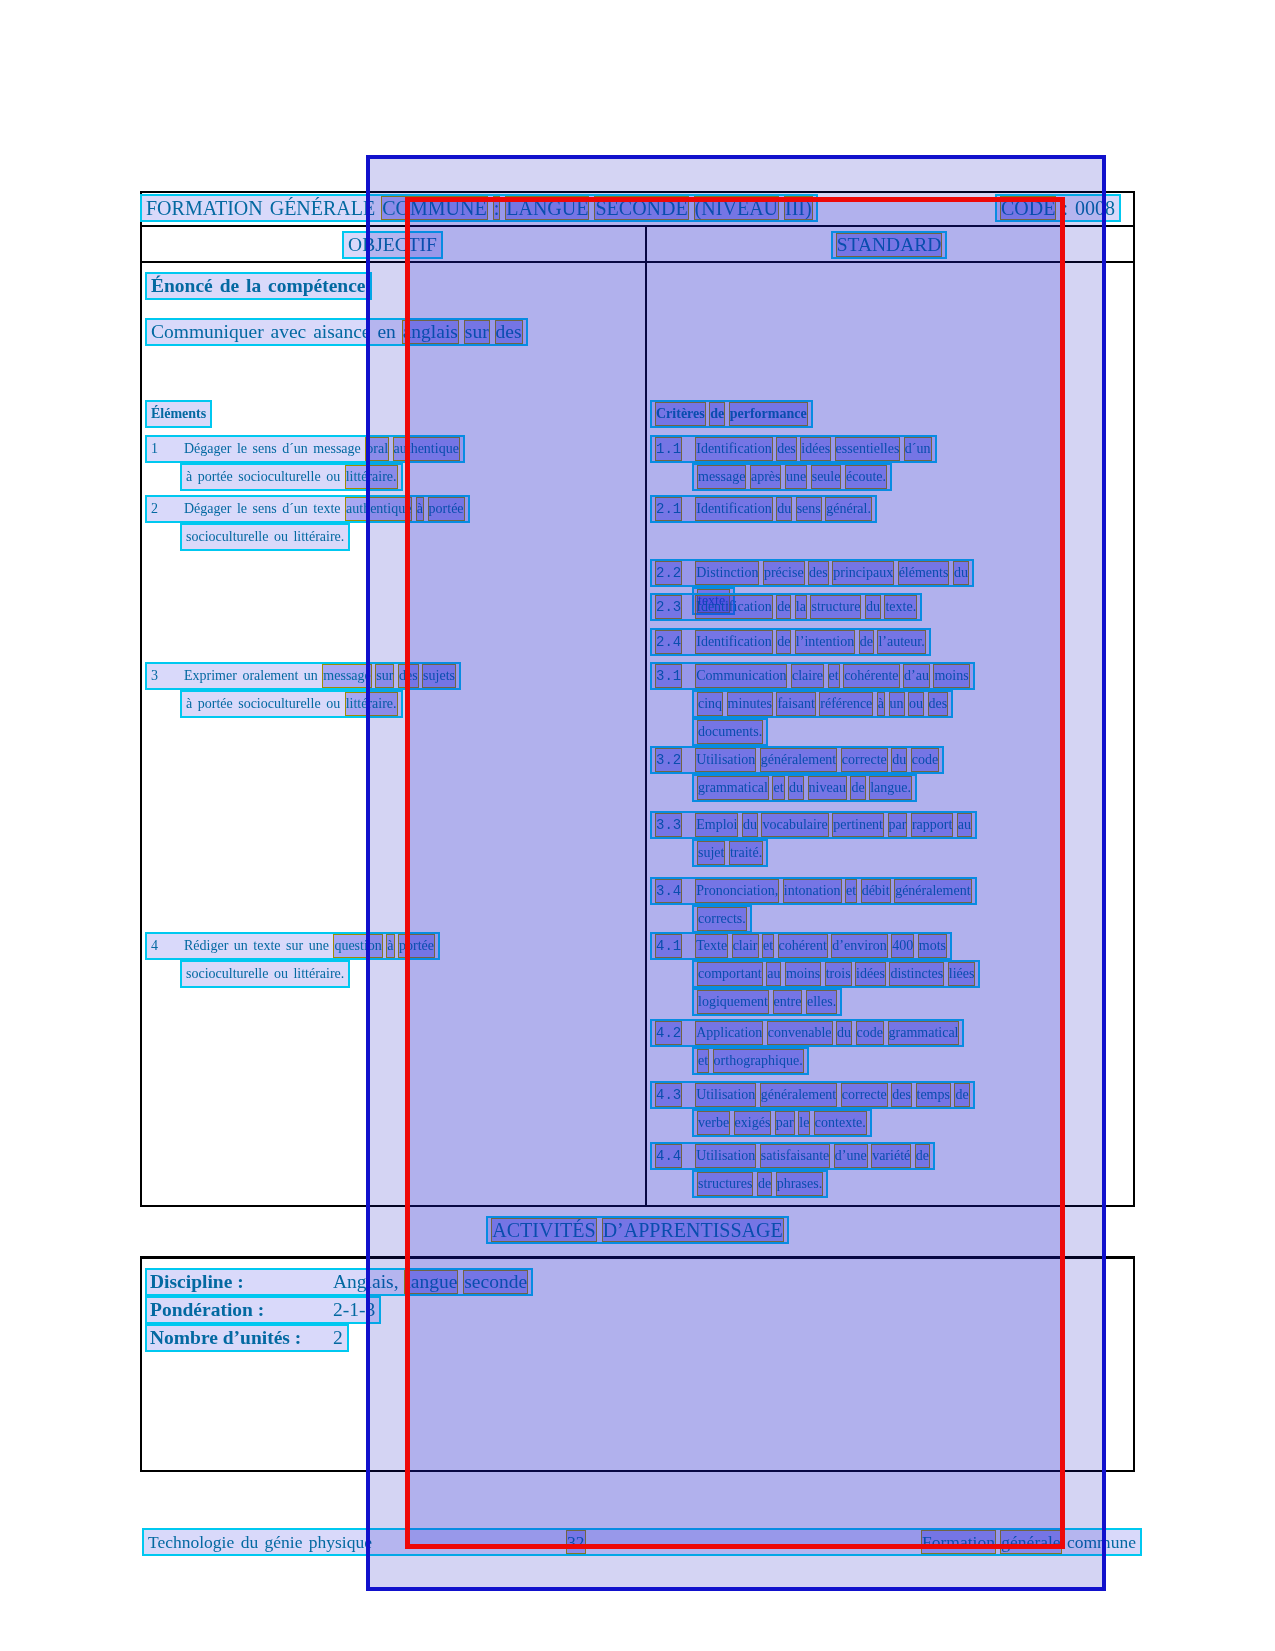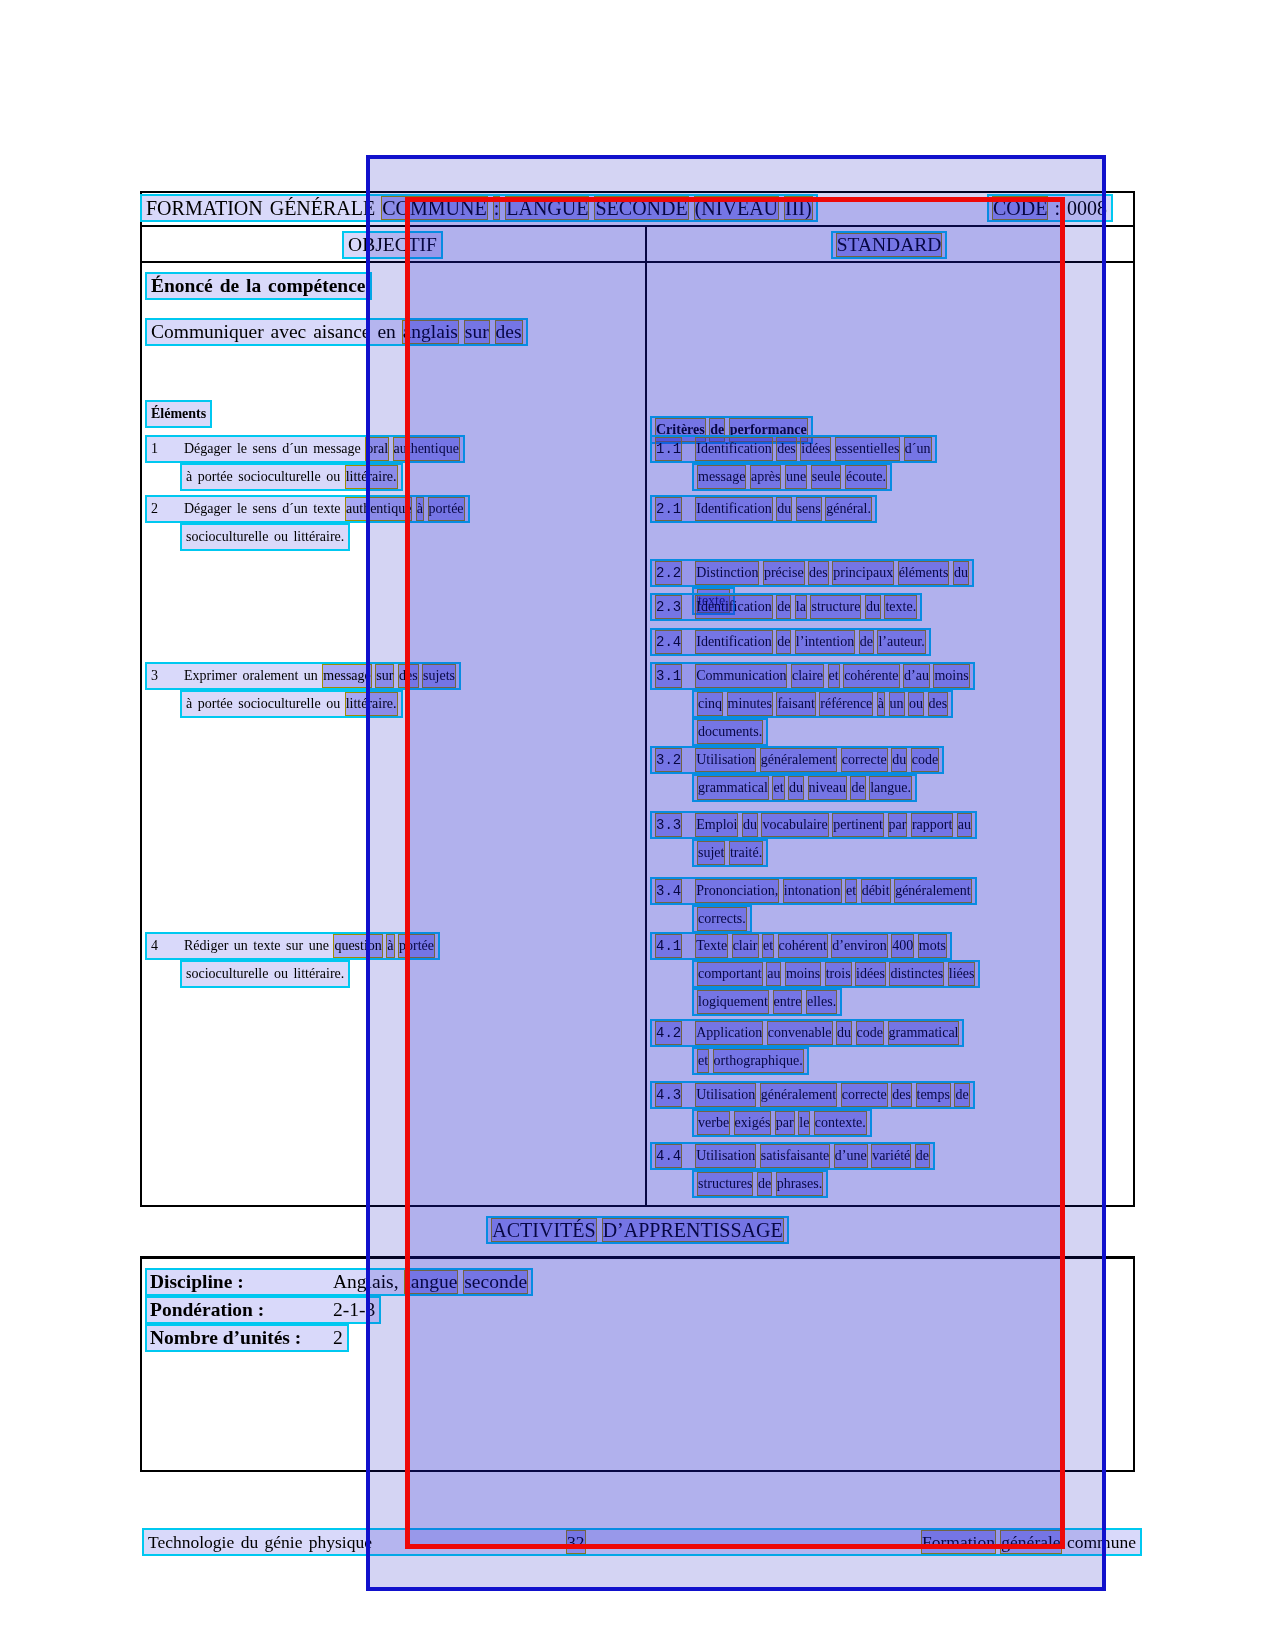--- a/index.html
+++ b/index.html
@@ -1,17 +1,17 @@
 <!DOCTYPE html>
 <html style="--c-line: #00c8f0; --c-word: #a08c00; --c-overlay: #1111cc; --c-region: #ee0808;"><head>
 <meta charset="utf-8">
 <style>
   html,body{margin:0;padding:0;background:#fff;}
   .page{position:relative;width:1275px;height:1651px;background:#ffffff;
-        font-family:"Liberation Serif", serif;color:#000000;overflow:hidden;}
+        font-family:"Liberation Serif", serif;color:#0369a1;overflow:hidden;}
 
   
   .hline,.vline{position:absolute;background:#000;}
 
   
   .line{display:inline-block;border:2px solid var(--c-line,#00c8f0);
         background:rgba(64,64,232,0.20);padding:0 3px;white-space:nowrap;
         line-height:24px;vertical-align:top;}
   .line.flex{display:flex;align-items:center;}
 
@@ -60,41 +60,41 @@
   <div class="hline" style="left:140px;top:1256px;width:995px;height:3px;"></div>
   <div class="hline" style="left:140px;top:1470px;width:995px;height:2px;"></div>
   <div class="vline" style="left:140px;top:191px;width:2px;height:1016px;"></div>
   <div class="vline" style="left:1133px;top:191px;width:2px;height:1016px;"></div>
   <div class="vline" style="left:645px;top:225px;width:2px;height:982px;"></div>
   <div class="vline" style="left:140px;top:1256px;width:2px;height:216px;"></div>
   <div class="vline" style="left:1133px;top:1256px;width:2px;height:216px;"></div>
 
   <div class="abs title-row">
     <span class="line"><span class="w">FORMATION</span> <span class="w">GÉNÉRALE</span> <span class="w in">COMMUNE</span> <span class="w in">:</span> <span class="w in">LANGUE</span> <span class="w in">SECONDE</span> <span class="w in">(NIVEAU</span> <span class="w in">III)</span></span>
-    <span class="line" style="margin-left:auto;margin-right:20px;"><span class="w in">CODE</span> <span class="w">:</span> <span class="w">0008</span></span>
+    <span class="line" style="margin-left:auto;margin-right:12px;"><span class="w in">CODE</span> <span class="w">:</span> <span class="w">0008</span></span>
   </div>
 
   <div class="abs ctr colhead" style="left:140px;width:505px;">
     <span class="line"><span class="w">OBJECTIF</span></span>
   </div>
   <div class="abs ctr colhead" style="left:645px;width:488px;">
     <span class="line"><span class="w in">STANDARD</span></span>
   </div>
 
   <div class="abs enonce" style="left:145px;top:272px;">
     <span class="line b"><span class="w">Énoncé</span> <span class="w">de</span> <span class="w">la</span> <span class="w">compétence</span></span>
   </div>
   <div class="abs enonce" style="left:145px;top:318px;">
     <div class="row30"><span class="line"><span class="w">Communiquer</span> <span class="w">avec</span> <span class="w">aisance</span> <span class="w">en</span> <span class="w in">anglais</span> <span class="w in">sur</span> <span class="w in">des</span></span></div>
   </div>
 
   <div class="abs item" style="left:145px;top:400px;">
     <span class="line b"><span class="w">Éléments</span></span>
   </div>
-  <div class="abs item" style="left:650px;top:400px;margin-top:16px;">
+  <div class="abs item" style="left:650px;top:400px;">
     <span class="line b"><span class="w in">Critères</span> <span class="w in">de</span> <span class="w in">performance</span></span>
   </div>
 
   <div class="item" style="left:145px;top:435px;">
     <div class="row"><span class="line"><span class="num num-left"><span class="w">1</span></span><span><span class="w">Dégager</span> <span class="w">le</span> <span class="w">sens</span> <span class="w">d´un</span> <span class="w">message</span> <span class="w in">oral</span> <span class="w in">authentique</span></span></span></div>
     <div class="row cont-left"><span class="line"><span class="w">à</span> <span class="w">portée</span> <span class="w">socioculturelle</span> <span class="w">ou</span> <span class="w in">littéraire.</span></span></div>
   </div>
   <div class="item" style="left:145px;top:495px;">
     <div class="row"><span class="line"><span class="num num-left"><span class="w">2</span></span><span><span class="w">Dégager</span> <span class="w">le</span> <span class="w">sens</span> <span class="w">d´un</span> <span class="w">texte</span> <span class="w in">authentique</span> <span class="w in">à</span> <span class="w in">portée</span></span></span></div>
     <div class="row cont-left"><span class="line"><span class="w">socioculturelle</span> <span class="w">ou</span> <span class="w">littéraire.</span></span></div>

